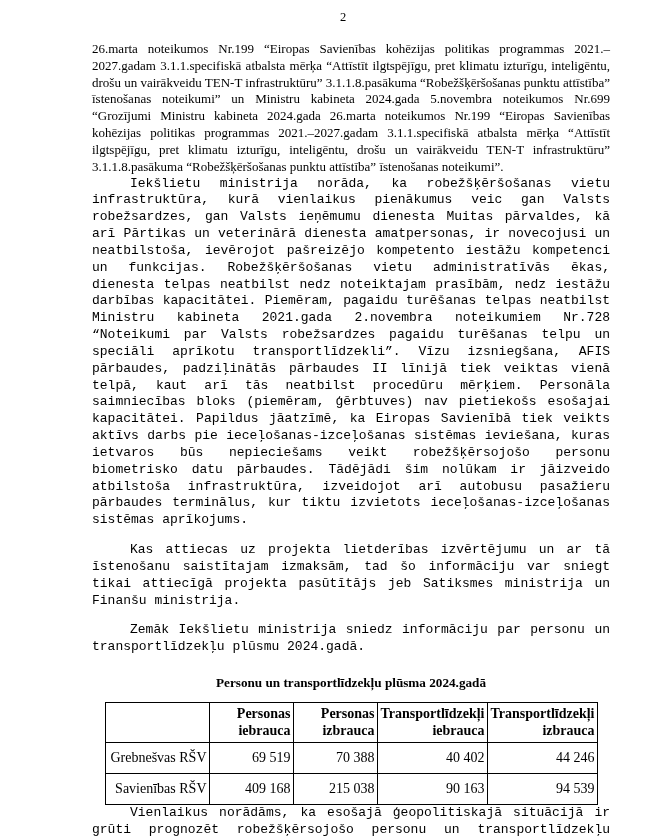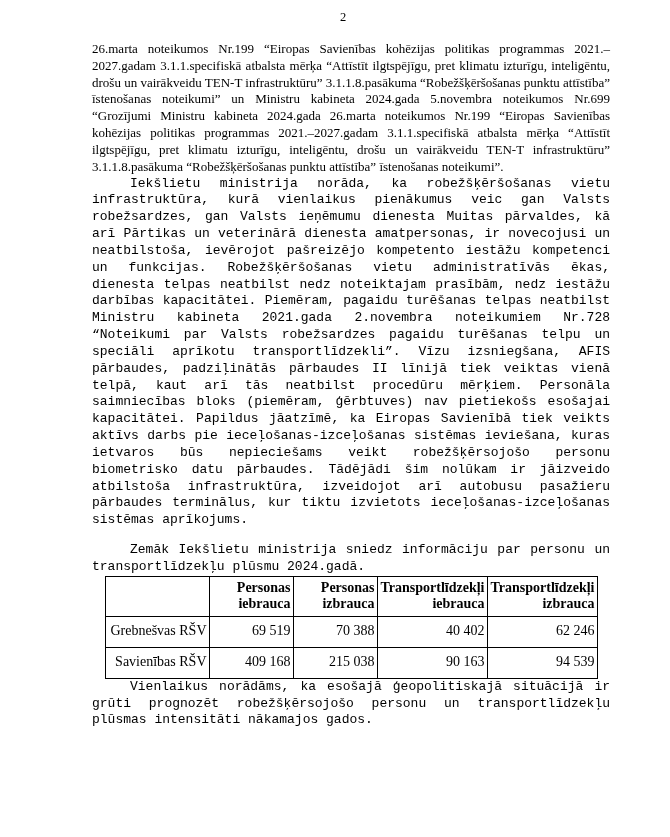--- a/index.html
+++ b/index.html
@@ -83,23 +83,25 @@
 <body>
 
 <div class="page">
 
   <div class="page-number">2</div>
 
   <p class="body-par">26.marta noteikumos Nr.199 “Eiropas Savienības kohēzijas politikas programmas 2021.–2027.gadam 3.1.1.specifiskā atbalsta mērķa “Attīstīt ilgtspējīgu, pret klimatu izturīgu, inteligēntu, drošu un vairākveidu TEN-T infrastruktūru” 3.1.1.8.pasākuma “Robežšķēršošanas punktu attīstība” īstenošanas noteikumi” un Ministru kabineta 2024.gada 5.novembra noteikumos Nr.699 “Grozījumi Ministru kabineta 2024.gada 26.marta noteikumos Nr.199 “Eiropas Savienības kohēzijas politikas programmas 2021.–2027.gadam 3.1.1.specifiskā atbalsta mērķa “Attīstīt ilgtspējīgu, pret klimatu izturīgu, inteligēntu, drošu un vairākveidu TEN-T infrastruktūru” 3.1.1.8.pasākuma “Robežšķēršošanas punktu attīstība” īstenošanas noteikumi”.</p>
 
   <p class="body-par indent">Iekšlietu ministrija norāda, ka robežšķēršošanas vietu infrastruktūra, kurā vienlaikus pienākumus veic gan Valsts robežsardzes, gan Valsts ieņēmumu dienesta Muitas pārvaldes, kā arī Pārtikas un veterinārā dienesta amatpersonas, ir novecojusi un neatbilstoša, ievērojot pašreizējo kompetento iestāžu kompetenci un funkcijas. Robežšķēršošanas vietu administratīvās ēkas, dienesta telpas neatbilst nedz noteiktajam prasībām, nedz iestāžu darbības kapacitātei. Piemēram, pagaidu turēšanas telpas neatbilst Ministru kabineta 2021.gada 2.novembra noteikumiem Nr.728 “Noteikumi par Valsts robežsardzes pagaidu turēšanas telpu un speciāli aprīkotu transportlīdzekli”. Vīzu izsniegšana, AFIS pārbaudes, padziļinātās pārbaudes II līnijā tiek veiktas vienā telpā, kaut arī tās neatbilst procedūru mērķiem. Personāla saimniecības bloks (piemēram, ģērbtuves) nav pietiekošs esošajai kapacitātei. Papildus jāatzīmē, ka Eiropas Savienībā tiek veikts aktīvs darbs pie ieceļošanas-izceļošanas sistēmas ieviešana, kuras ietvaros būs nepieciešams veikt robežšķērsojošo personu biometrisko datu pārbaudes. Tādējādi šim nolūkam ir jāizveido atbilstoša infrastruktūra, izveidojot arī autobusu pasažieru pārbaudes terminālus, kur tiktu izvietots ieceļošanas-izceļošanas sistēmas aprīkojums.</p>
 
+  <p class="body-par indent gap">Kas attiecas uz projekta lietderības izvērtējumu un ar tā īstenošanu saistītajam izmaksām, tad šo informāciju var sniegt tikai attiecīgā projekta pasūtītājs jeb Satiksmes ministrija un Finanšu ministrija.</p>
 
   <p class="body-par indent gap">Zemāk Iekšlietu ministrija sniedz informāciju par personu un transportlīdzekļu plūsmu 2024.gadā.</p>
 
+  <div class="table-title">Personu un transportlīdzekļu plūsma 2024.gadā</div>
 
   <table class="data-table">
     <colgroup>
       <col class="c0">
         <col class="c1">
         <col class="c2">
         <col class="c3">
         <col class="c4">
     </colgroup>
     <thead>
@@ -110,21 +112,21 @@
         <th>Transportlīdzekļi iebrauca</th>
         <th>Transportlīdzekļi izbrauca</th>
       </tr>
     </thead>
     <tbody>
       <tr>
         <td class="rowhead">Grebnešvas RŠV</td>
         <td>69 519</td>
         <td>70 388</td>
         <td>40 402</td>
-        <td>62 246</td>
+        <td>44 246</td>
       </tr>
       <tr>
         <td class="rowhead">Savienības RŠV</td>
         <td>409 168</td>
         <td>215 038</td>
         <td>90 163</td>
         <td>94 539</td>
       </tr>
     </tbody>
   </table>

